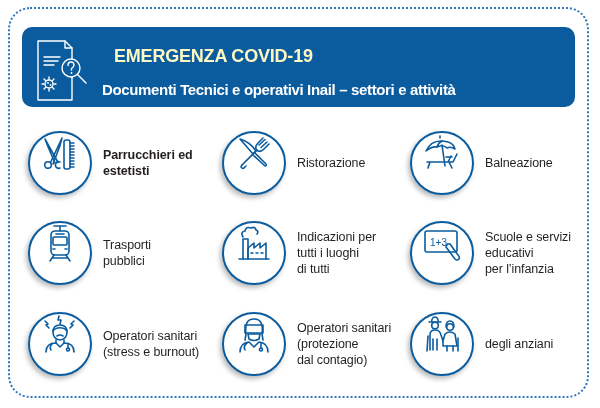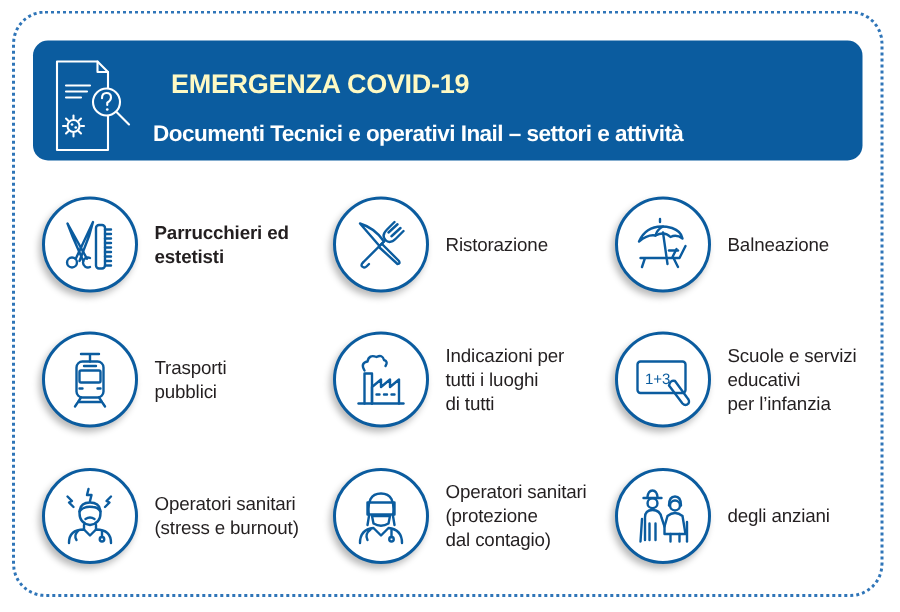--- a/index.html
+++ b/index.html
@@ -11,21 +11,21 @@
             background:#0b5c9f; border-radius:10px; }
   .header-icon { position:absolute; left:12px; top:11px; width:56px; height:64px; }
   .title { position:absolute; left:80px; top:19px; color:#fef9c3; font-weight:bold;
            font-size:18px; line-height:20px; white-space:nowrap; letter-spacing:-0.2px;margin-left:12px; }
   .subtitle { position:absolute; left:80px; top:41px; color:#fff; font-weight:bold;
               font-size:15px; line-height:20px; white-space:nowrap; letter-spacing:-0.35px;margin-top:12px; }
   .item { position:absolute; width:180px; height:66px; }
   .circle { position:absolute; left:0; top:1px; width:64px; height:64px; box-sizing:border-box;
             border:2.5px solid #0b5c9f; border-radius:50%; background:#fff;
             box-shadow:-2px 3px 5px rgba(0,0,0,0.28);
-            display:flex; align-items:center; justify-content:center; }
+            display:flex; align-items:flex-start; justify-content:center; }
   .circle svg { width:40px; height:40px; }
   .label { position:absolute; left:75px; top:0; height:66px; display:flex;
            flex-direction:column; justify-content:center; color:#231f20;
            font-size:12.5px; line-height:16px; white-space:nowrap; letter-spacing:-0.1px; }
   .ic { fill:none; stroke:#0b5c9f; stroke-width:1.6; stroke-linecap:round; stroke-linejoin:round; }
   .hic { fill:none; stroke:#ffffff; stroke-width:1.4; stroke-linecap:round; stroke-linejoin:round; }
 </style>
 </head>
 <body>
 

